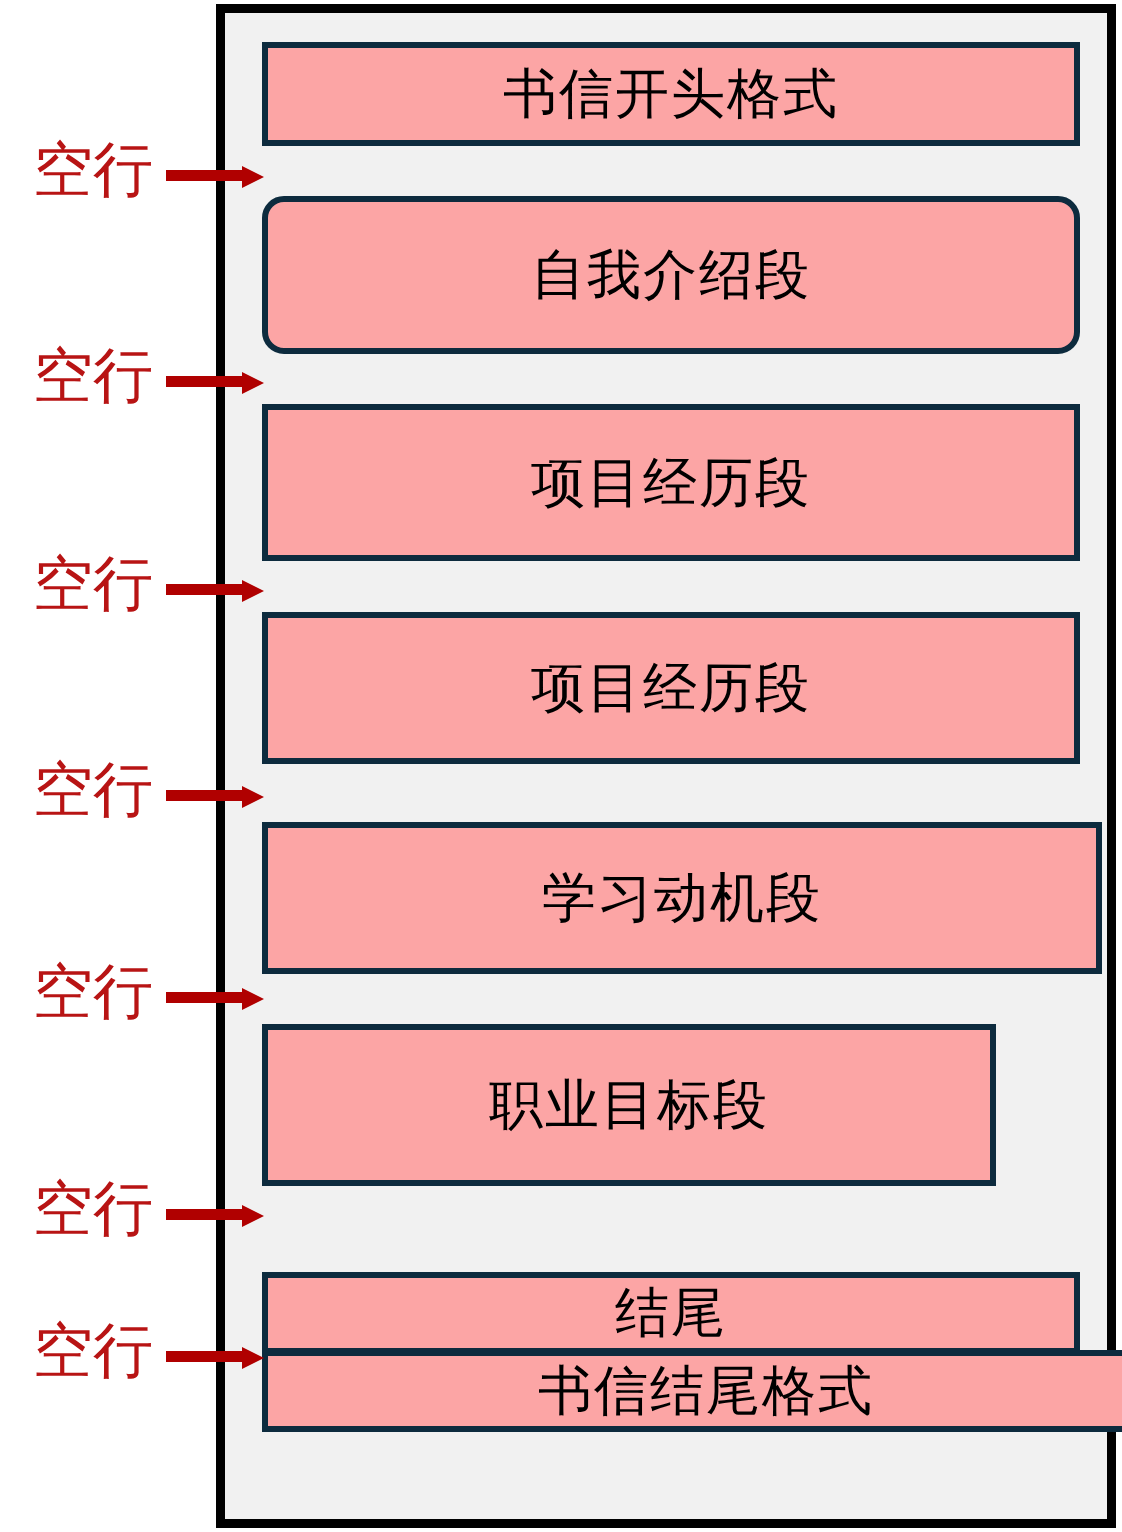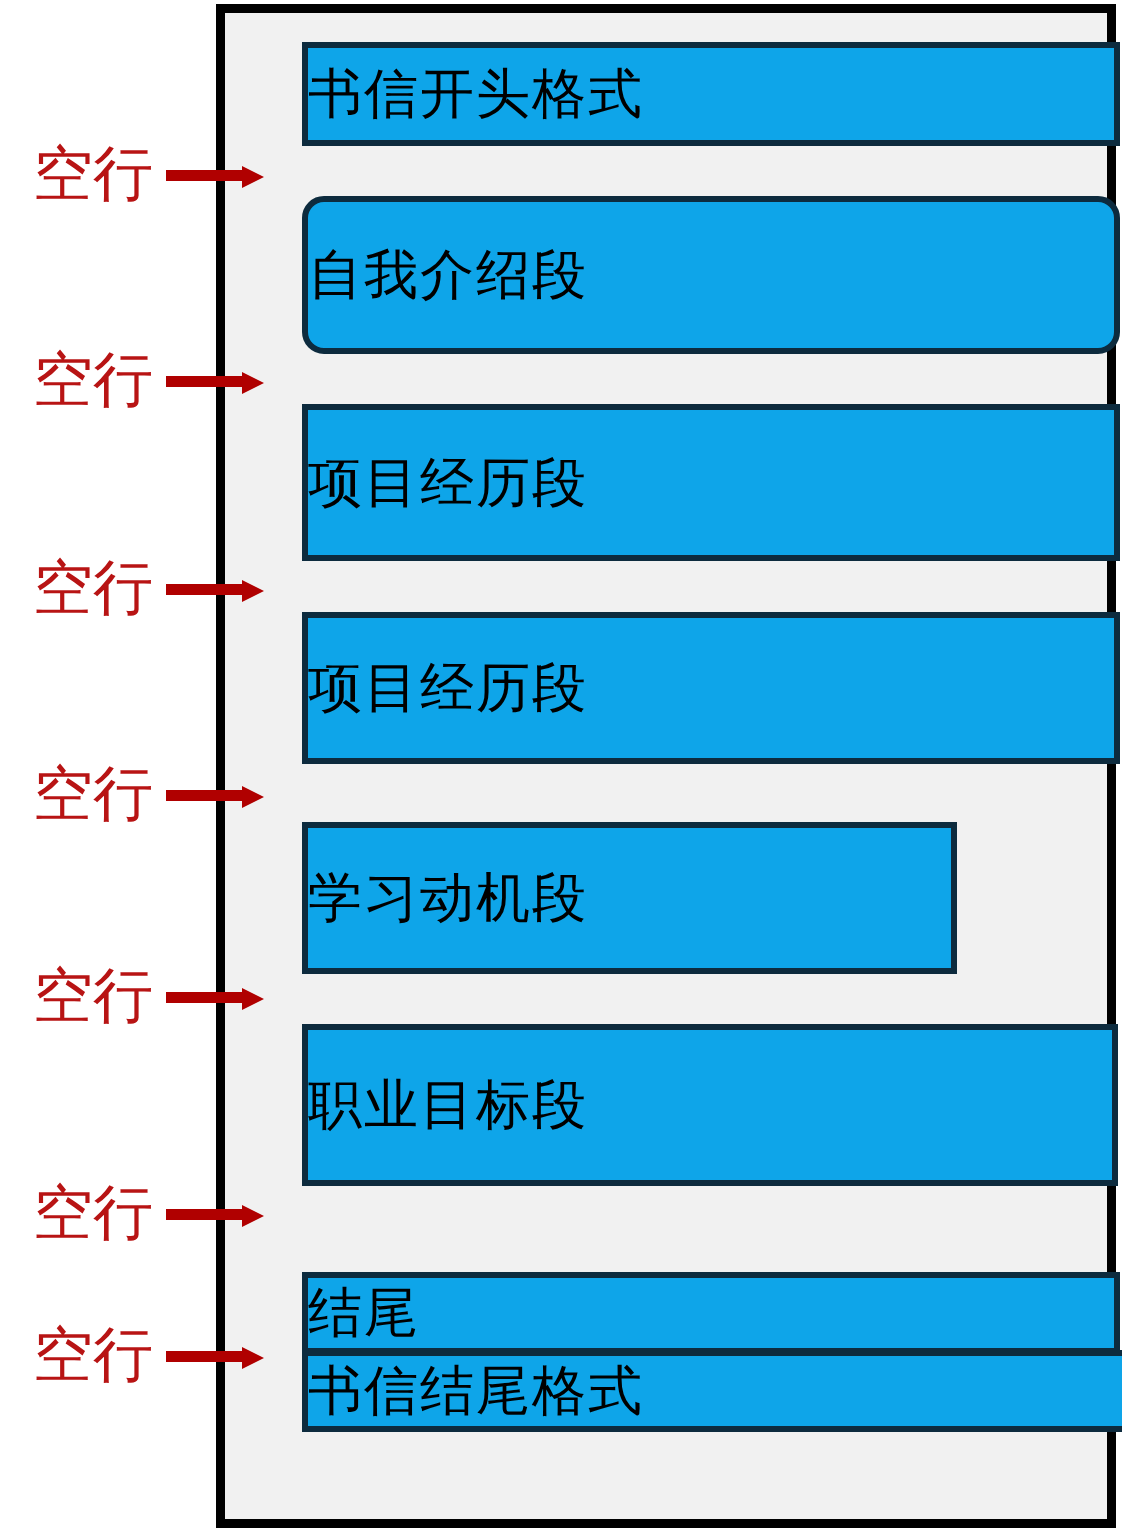--- a/index.html
+++ b/index.html
@@ -26,27 +26,26 @@
     width: 900px;
     height: 1524px;
     background: #f1f1f1;
     border: 9px solid #000000;
     box-sizing: border-box;
   }
 
   
   .section-box {
     position: absolute;
-    background: #0ea5e9;
+    background: #fca5a5;
     border: 6px solid #0d2b3e;
     box-sizing: border-box;
     display: flex;
     align-items: center;
-    justify-content: flex-start;
-    margin-left: 40px;
+    justify-content: center;
   }
   .section-label {
     font-family: "Liberation Serif", "DejaVu Serif", serif;
     font-size: 54px;
     line-height: 1;
     color: #000000;
     letter-spacing: 2px;
     white-space: nowrap;
   }
 
@@ -54,21 +53,21 @@
   .blank-row {
     position: absolute;
     left: 0px;
     height: 80px;
     width: 270px;
   }
   .blank-label {
     position: absolute;
     left: 33px;
     top: 0px;
-    font-family: Liberation Serif, serif;
+    font-family: Liberation Mono, monospace;
     font-size: 60px;
     line-height: 80px;
     color: #b81414;
     white-space: nowrap;
   }
   .arrow {
     position: absolute;
     top: 32px;
     height: 16px;
   }
@@ -101,24 +100,24 @@
   </div>
   <div class="section-box" id="box-1" style="left: 262px; width: 818px; top: 196px; height: 158px; border-radius: 22px;">
     <span class="section-label">自我介绍段</span>
   </div>
   <div class="section-box" id="box-2" style="left: 262px; width: 818px; top: 404px; height: 157px;">
     <span class="section-label">项目经历段</span>
   </div>
   <div class="section-box" id="box-3" style="left: 262px; width: 818px; top: 612px; height: 152px;">
     <span class="section-label">项目经历段</span>
   </div>
-  <div class="section-box" id="box-4" style="left: 262px; width: 655px; top: 822px; height: 152px;">
+  <div class="section-box" id="box-4" style="left: 262px; width: 840px; top: 822px; height: 152px;">
     <span class="section-label">学习动机段</span>
   </div>
-  <div class="section-box" id="box-5" style="left: 262px; width: 816px; top: 1024px; height: 162px;">
+  <div class="section-box" id="box-5" style="left: 262px; width: 734px; top: 1024px; height: 162px;">
     <span class="section-label">职业目标段</span>
   </div>
   <div class="section-box" id="box-6" style="left: 262px; width: 818px; top: 1272px; height: 82px;">
     <span class="section-label">结尾</span>
   </div>
   <div class="section-box" id="box-7" style="left: 262px; width: 888px; top: 1350px; height: 82px;">
     <span class="section-label">书信结尾格式</span>
   </div>
 
   <div class="blank-row" id="ann-0" style="top: 134px;">

